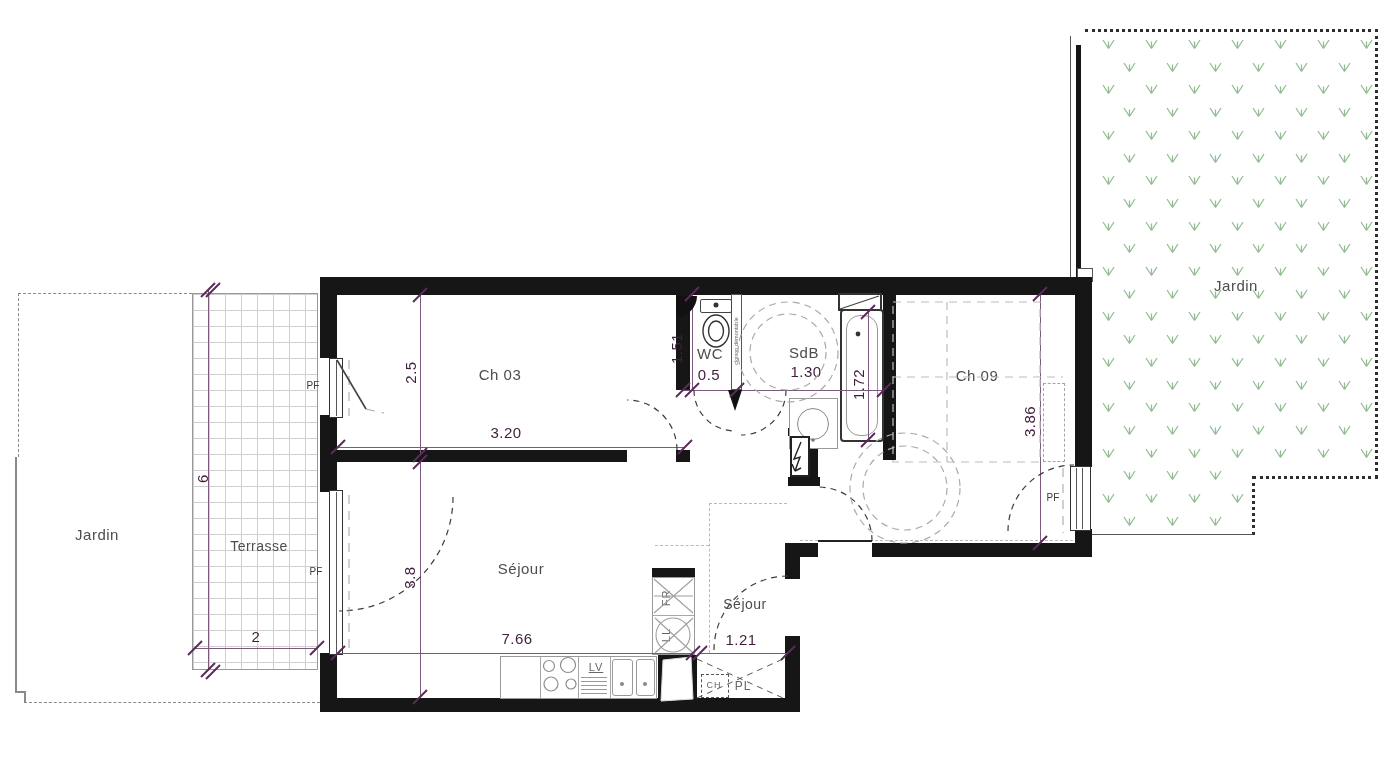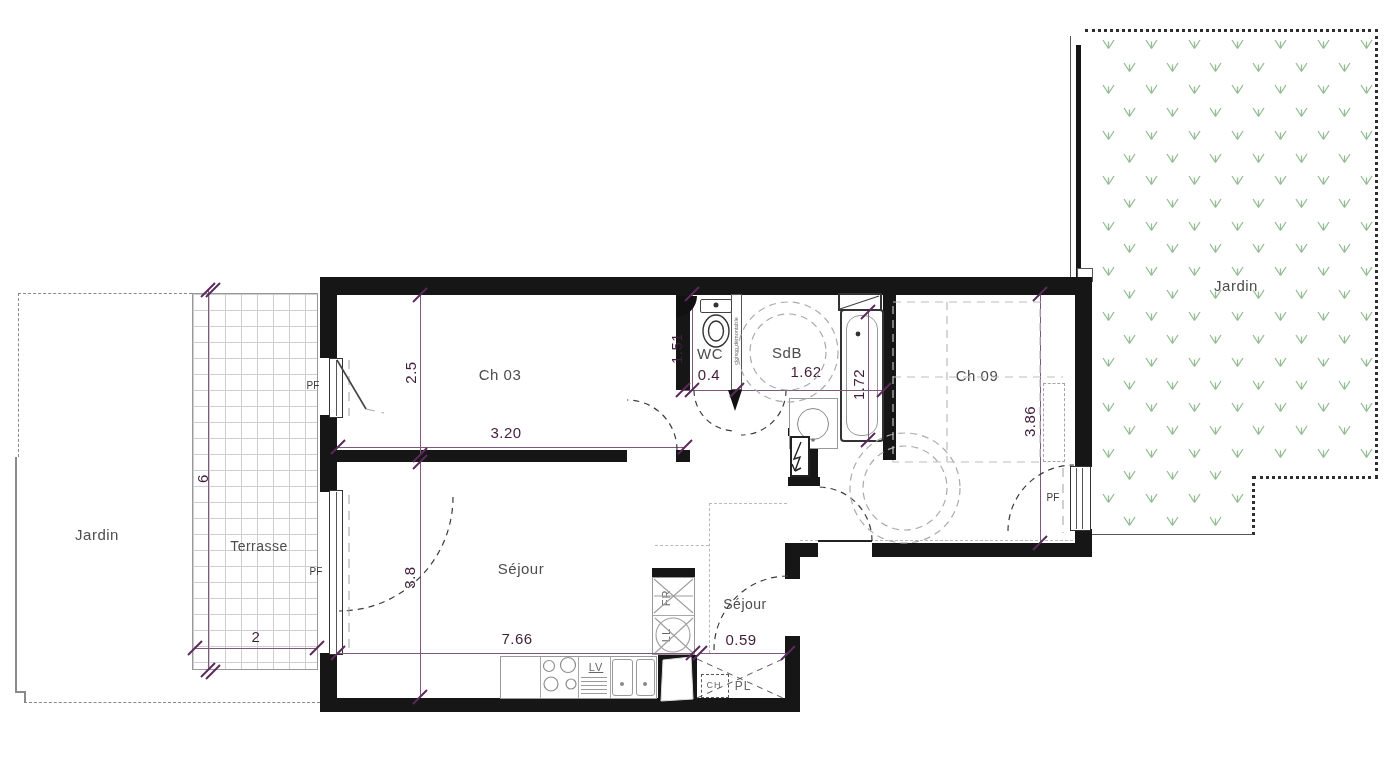--- a/index.html
+++ b/index.html
@@ -526,33 +526,33 @@
   <div class="dimline" style="left:1040px;top:294px;width:1px;height:249px;"></div>
   <div class="dimline" style="left:420px;top:462px;width:1px;height:235px;"></div>
   <div class="dimline" style="left:338px;top:653px;width:355px;height:1px;"></div>
   <div class="dimline" style="left:700px;top:653px;width:88px;height:1px;"></div>
   <div class="dimline" style="left:208px;top:290px;width:1px;height:380px;"></div>
   <div class="dimline" style="left:195px;top:648px;width:122px;height:1px;"></div>
 
   <div class="dimtext rot" style="left:385px;top:364px;width:50px;">2.5</div>
   <div class="dimtext" style="left:476px;top:424px;width:60px;">3.20</div>
   <div class="dimtext rot" style="left:651px;top:340px;width:50px;">1.51</div>
-  <div class="dimtext" style="left:684px;top:366px;width:50px;">0.4</div>
-  <div class="dimtext" style="left:776px;top:363px;width:60px;">1.62</div>
+  <div class="dimtext" style="left:684px;top:366px;width:50px;">0.5</div>
+  <div class="dimtext" style="left:776px;top:363px;width:60px;">1.30</div>
   <div class="dimtext rot" style="left:833px;top:376px;width:50px;">1.72</div>
   <div class="dimtext rot" style="left:1004px;top:413px;width:50px;">3.86</div>
   <div class="dimtext rot" style="left:384px;top:569px;width:50px;">3.8</div>
   <div class="dimtext" style="left:487px;top:630px;width:60px;">7.66</div>
-  <div class="dimtext" style="left:711px;top:631px;width:60px;">0.59</div>
+  <div class="dimtext" style="left:711px;top:631px;width:60px;">1.21</div>
   <div class="dimtext rot" style="left:177px;top:470px;width:50px;">6</div>
   <div class="dimtext" style="left:241px;top:628px;width:30px;">2</div>
 
   <div class="roomlabel" style="left:455px;top:366px;width:90px;">Ch 03</div>
   <div class="roomlabel" style="left:685px;top:345px;width:50px;">WC</div>
-  <div class="roomlabel" style="left:757px;top:344px;width:60px;">SdB</div>
+  <div class="roomlabel" style="left:774px;top:344px;width:60px;">SdB</div>
   <div class="roomlabel" style="left:932px;top:367px;width:90px;">Ch 09</div>
   <div class="roomlabel" style="left:471px;top:560px;width:100px;">Séjour</div>
   <div class="roomlabel" style="left:695px;top:596px;width:100px;font-size:14px;">Séjour</div>
   <div class="roomlabel" style="left:204px;top:538px;width:110px;font-size:14px;">Terrasse</div>
   <div class="roomlabel" style="left:47px;top:526px;width:100px;">Jardin</div>
   <div class="roomlabel" style="left:1186px;top:277px;width:100px;">Jardin</div>
 
   <div class="smalllabel" style="left:302px;top:380px;width:22px;">PF</div>
   <div class="smalllabel" style="left:305px;top:566px;width:22px;">PF</div>
   <div class="smalllabel" style="left:1042px;top:492px;width:22px;">PF</div>

